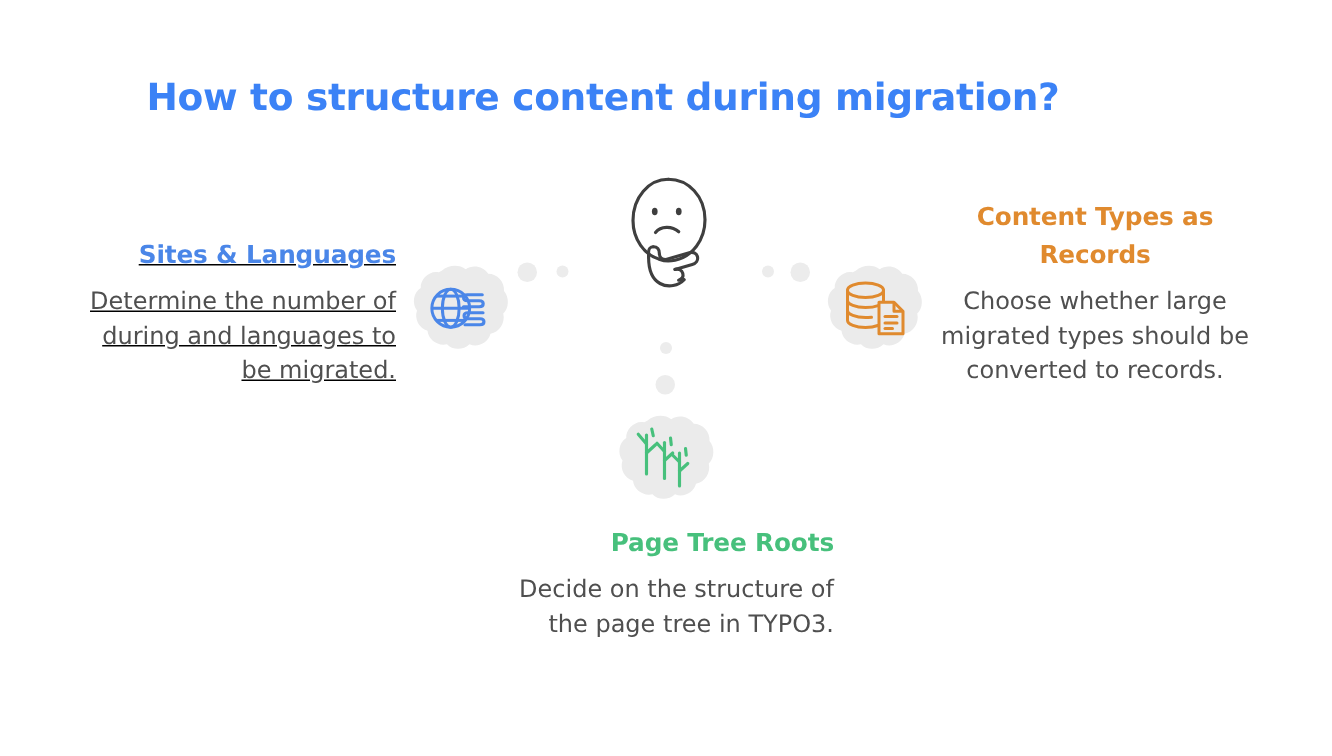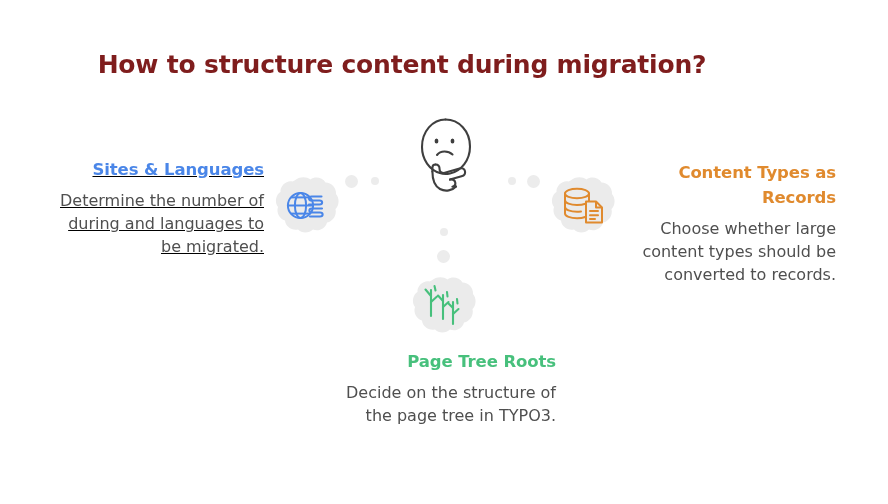--- a/index.html
+++ b/index.html
@@ -23,21 +23,21 @@
   
   .title {
     position: absolute;
     left: 0;
     top: 50px;
     width: 804px;
     text-align: center;
     font-family: "DejaVu Sans", sans-serif;
     font-size: 25px;
     font-weight: bold;
-    color: #7f1d1d;
+    color: #3b82f6;
     letter-spacing: -0.2px;
   }
 
   
   .block { position: absolute; }
 
   .block .heading {
     font-family: "DejaVu Sans", sans-serif;
     font-size: 16.5px;
     font-weight: bold;
@@ -57,23 +57,23 @@
     left: 46px;
     top: 158px;
     width: 218px;
     text-align: right;
     text-decoration: underline;
   }
   #block-left .heading { color: #4a86e8; }
 
   #block-right {
     left: 624px;
-    top: 161px;
+    top: 133px;
     width: 212px;
-    text-align: right;
+    text-align: center;
   }
   #block-right .heading { color: #e08a2e; }
 
   #block-bottom {
     left: 332px;
     top: 350px;
     width: 224px;
     text-align: right;
   }
   #block-bottom .heading { color: #47c07c; }
@@ -224,21 +224,21 @@
     </svg>
   </div>
 
   <div class="block" id="block-left">
     <p class="heading">Sites &amp; Languages</p>
     <p class="body">Determine the number of during and languages to be migrated.</p>
   </div>
 
   <div class="block" id="block-right">
     <p class="heading">Content Types as Records</p>
-    <p class="body">Choose whether large content types should be converted to records.</p>
+    <p class="body">Choose whether large migrated types should be converted to records.</p>
   </div>
 
   <div class="block" id="block-bottom">
     <p class="heading">Page Tree Roots</p>
     <p class="body">Decide on the structure of the page tree in TYPO3.</p>
   </div>
 
 </div>
 
 </body></html>

